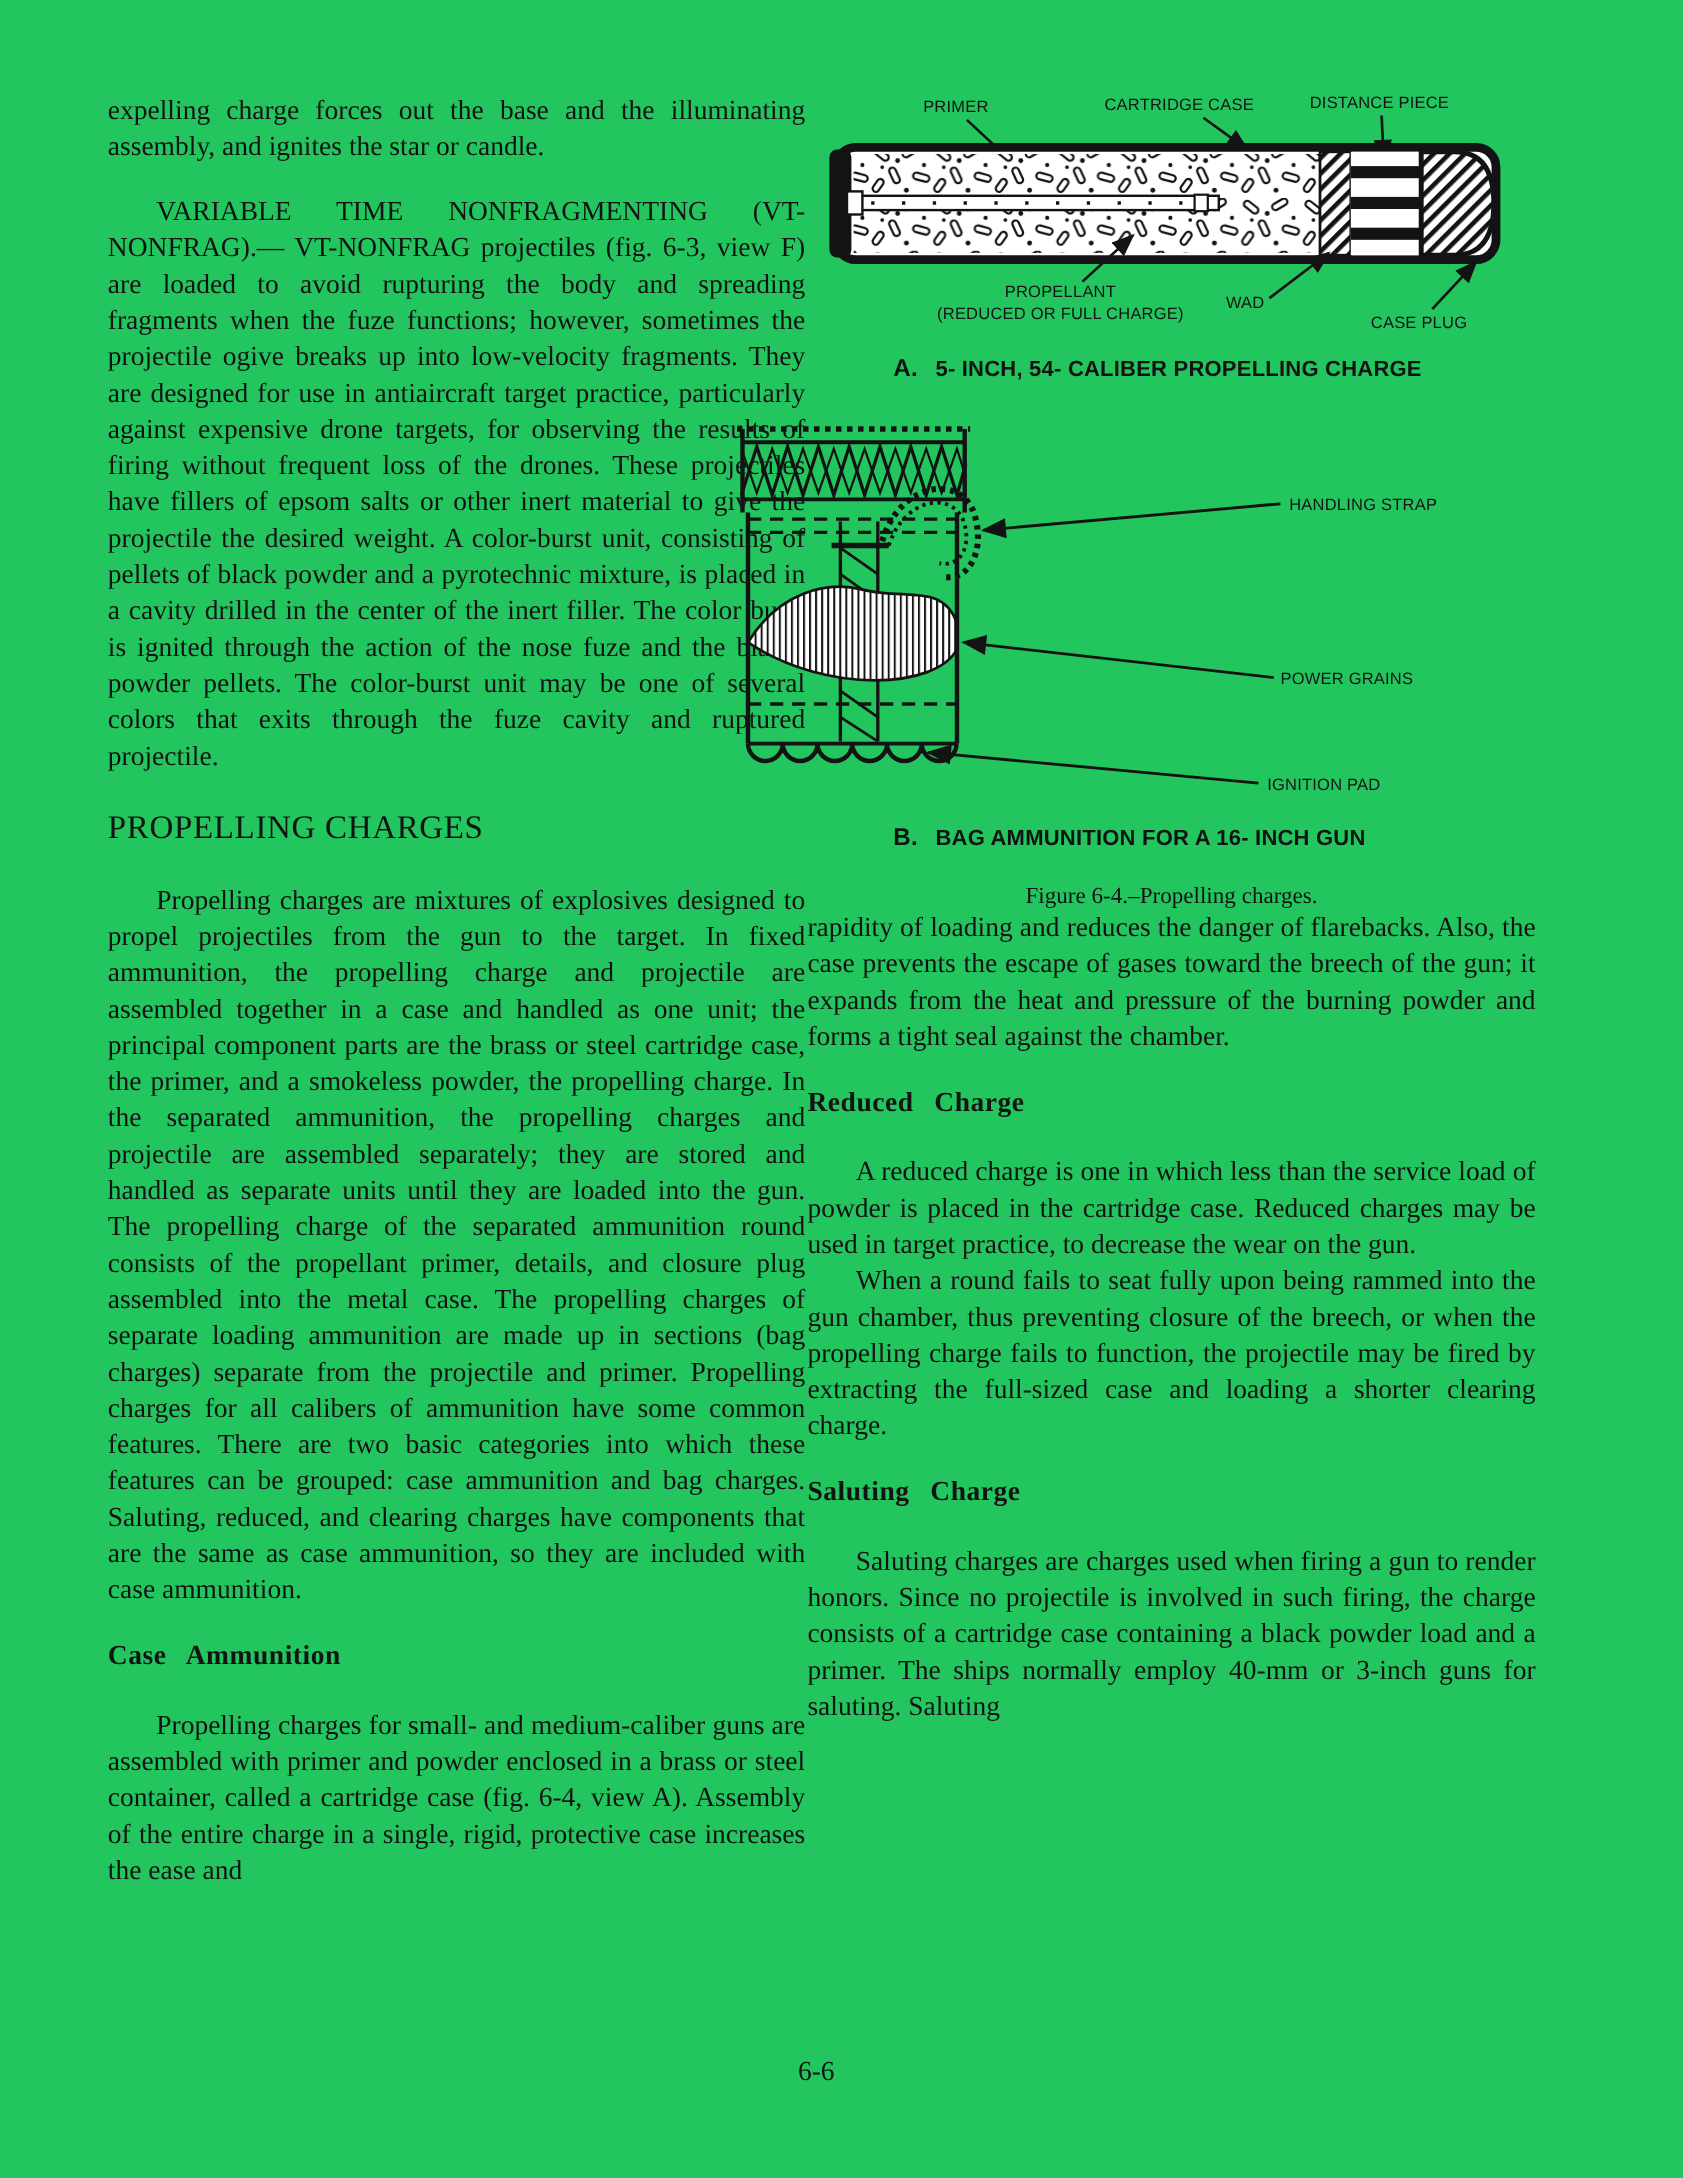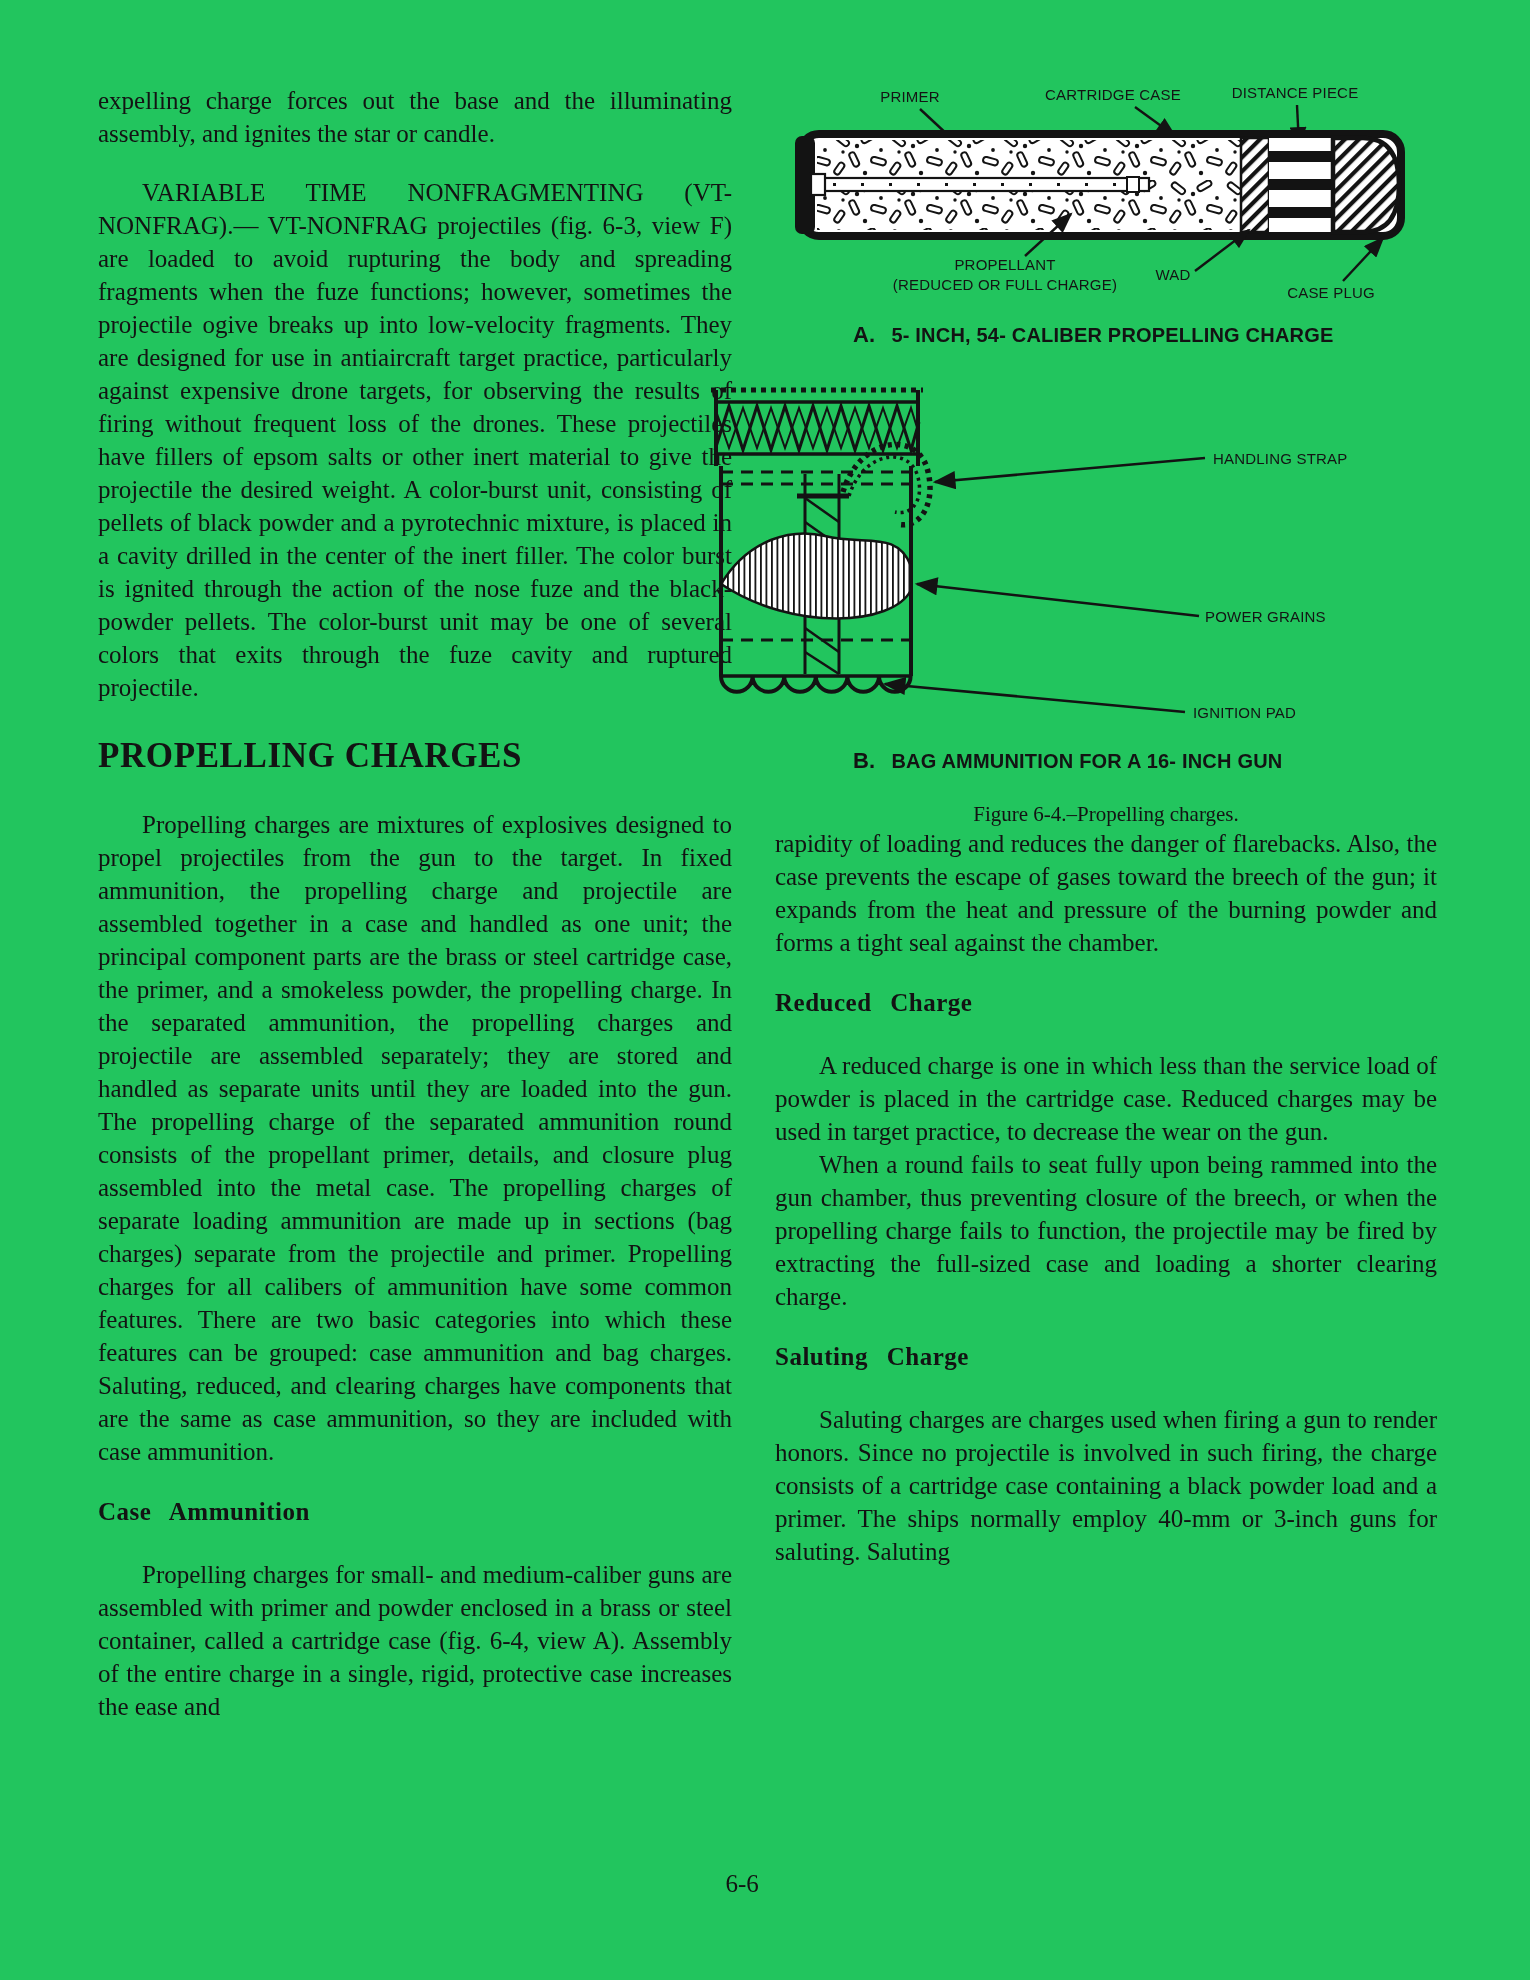--- a/index.html
+++ b/index.html
@@ -4,31 +4,31 @@
 <style>
   html,body { margin:0; padding:0; background:#d8d8d8; }
   .page {
     position:relative; width:1530px; height:1980px; margin:0 auto;
     background:#22c55e; color:#131313;
     font-family:"Liberation Serif", serif;
     overflow:hidden;
   }
   .col { position:absolute; top:84px; }
   .col-left  { left:98px;  width:634px; }
-  .col-right { left:775px; width:662px; }
+  .col-right { left:734px; width:662px; }
 
   p.body {
     font-size:25px; line-height:33px; margin:0;
     text-align:justify;
   }
   p.indent { text-indent:44px; }
   p.gap    { margin-top:26px; }
 
   h2.section {
-    font-size:35px; font-weight:bold; letter-spacing:0.6px;
+    font-size:30px; font-weight:normal; letter-spacing:0.6px;
     margin:32px 0 32px;
   }
   h3.sub {
     font-size:25px; font-weight:bold;
     word-spacing:12px; letter-spacing:0.5px;
     margin:30px 0 32px;
   }
 
   .figsvg { display:block; }
   .figsvg text {

